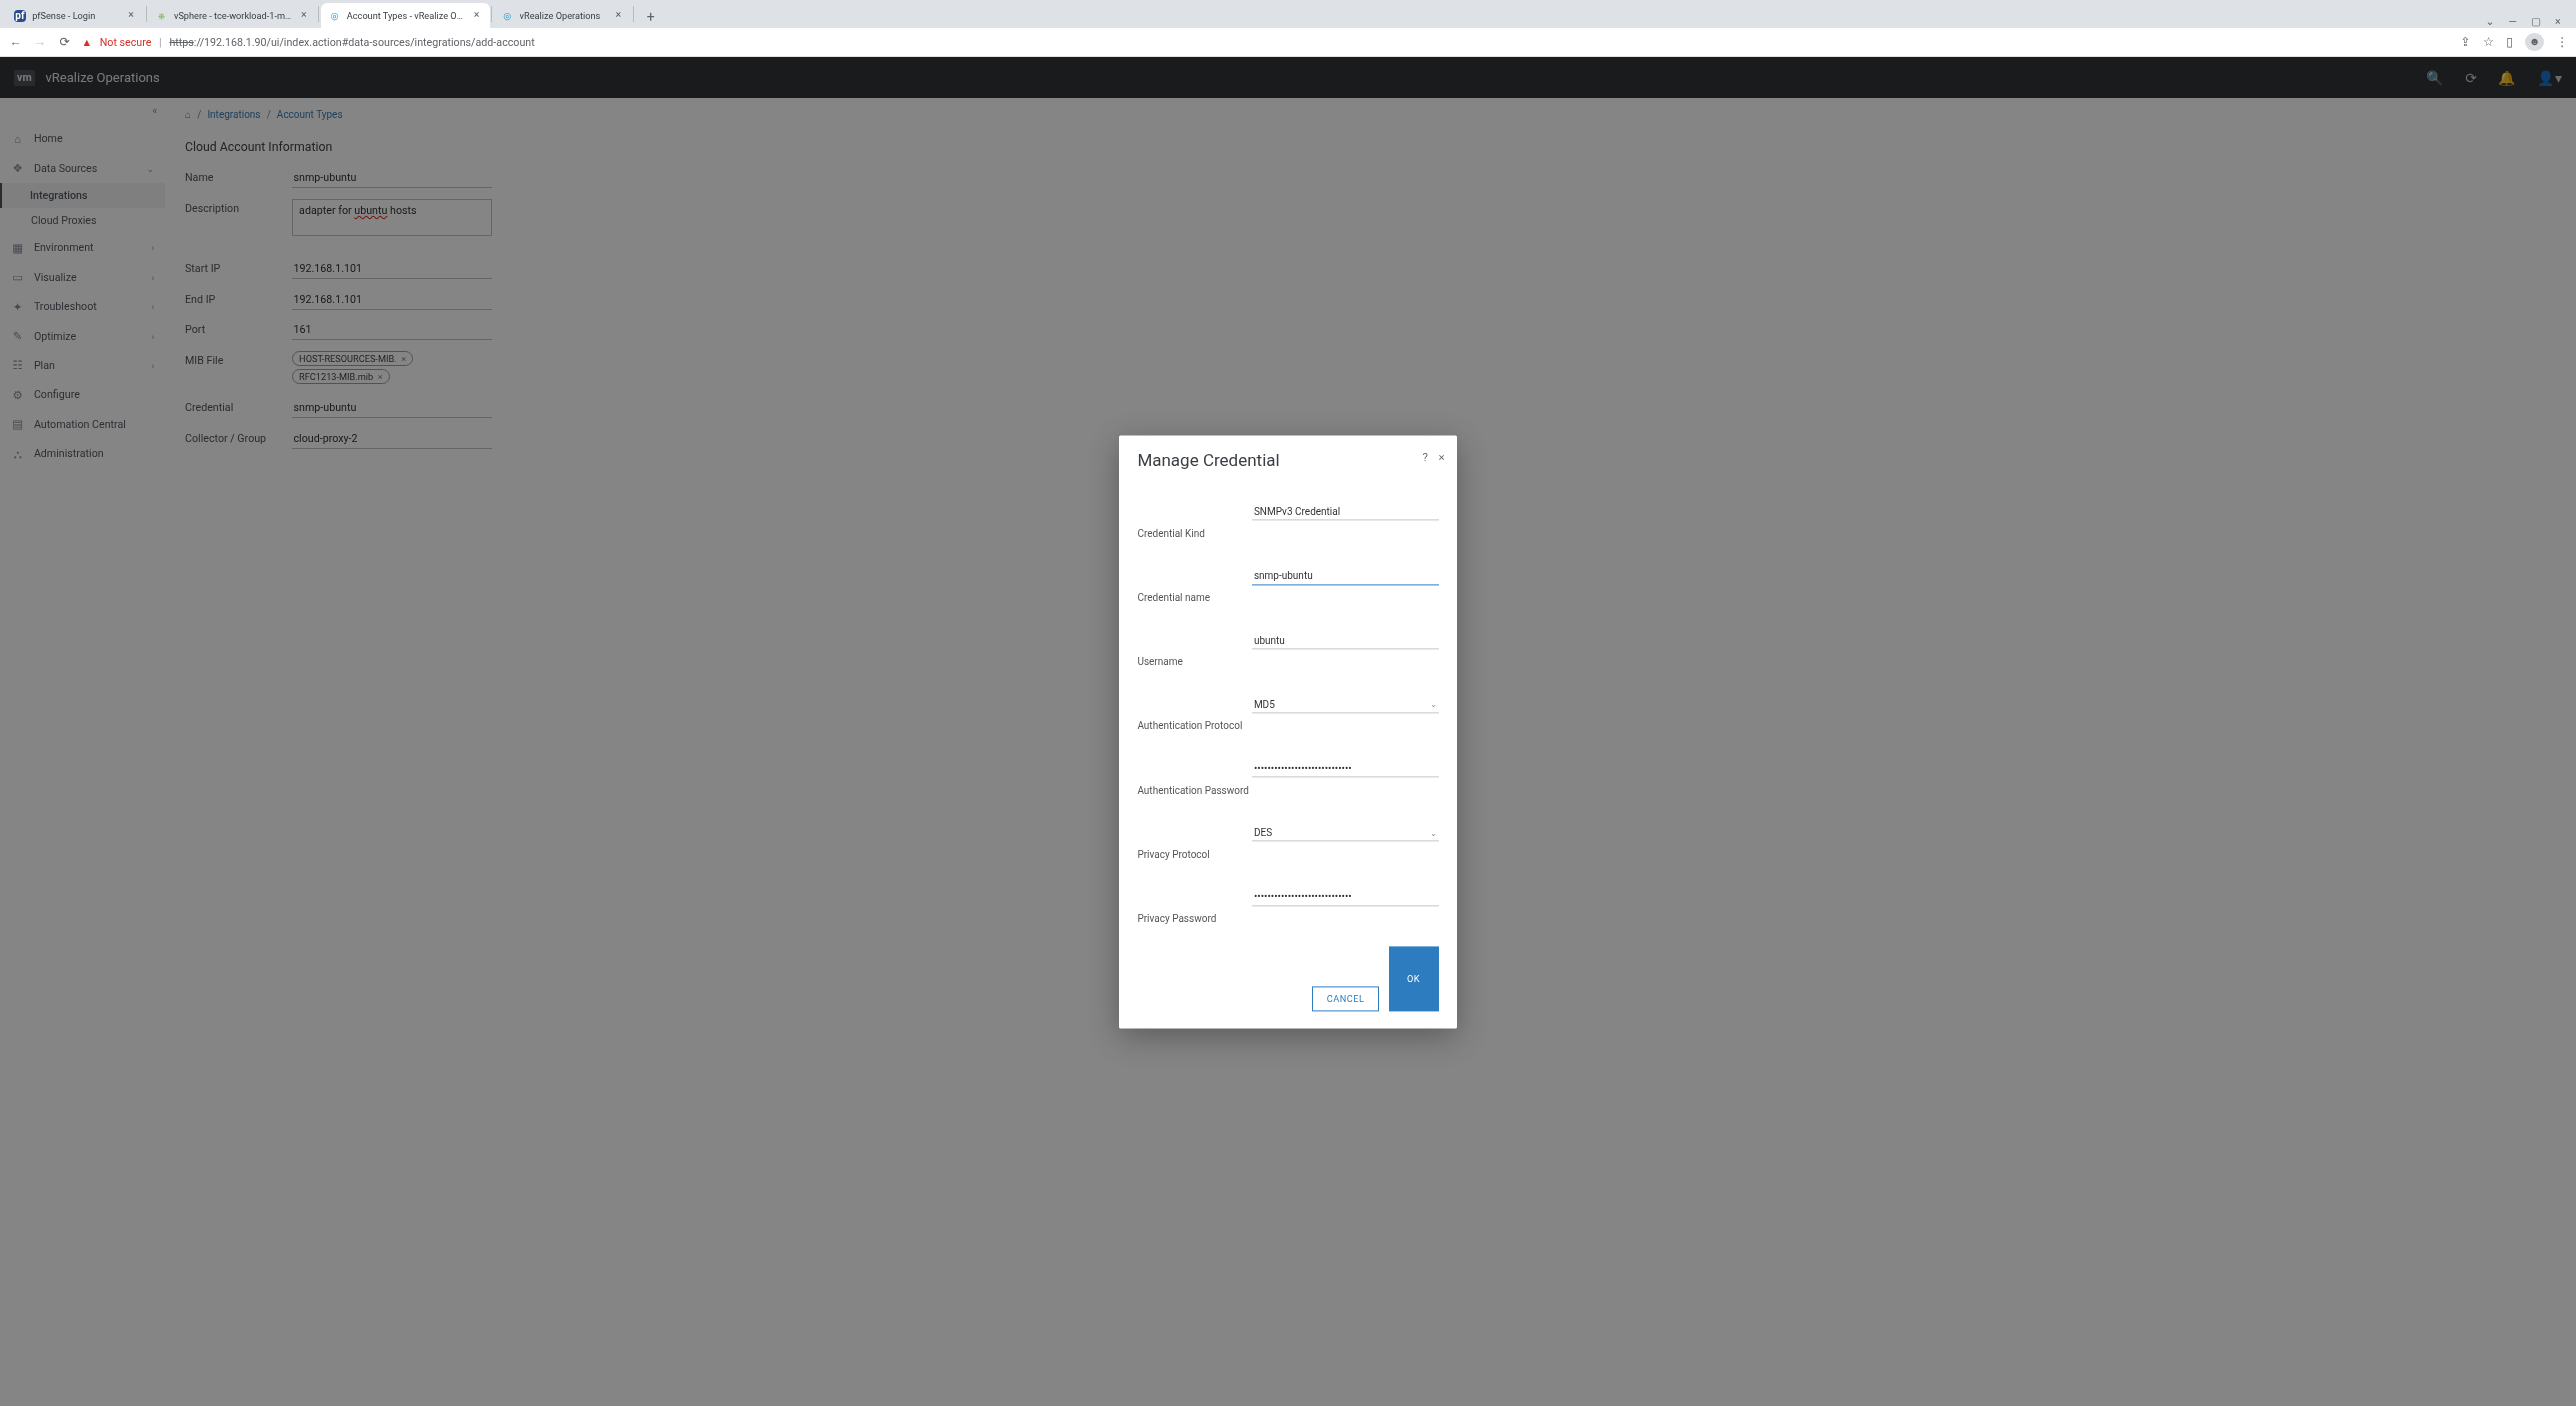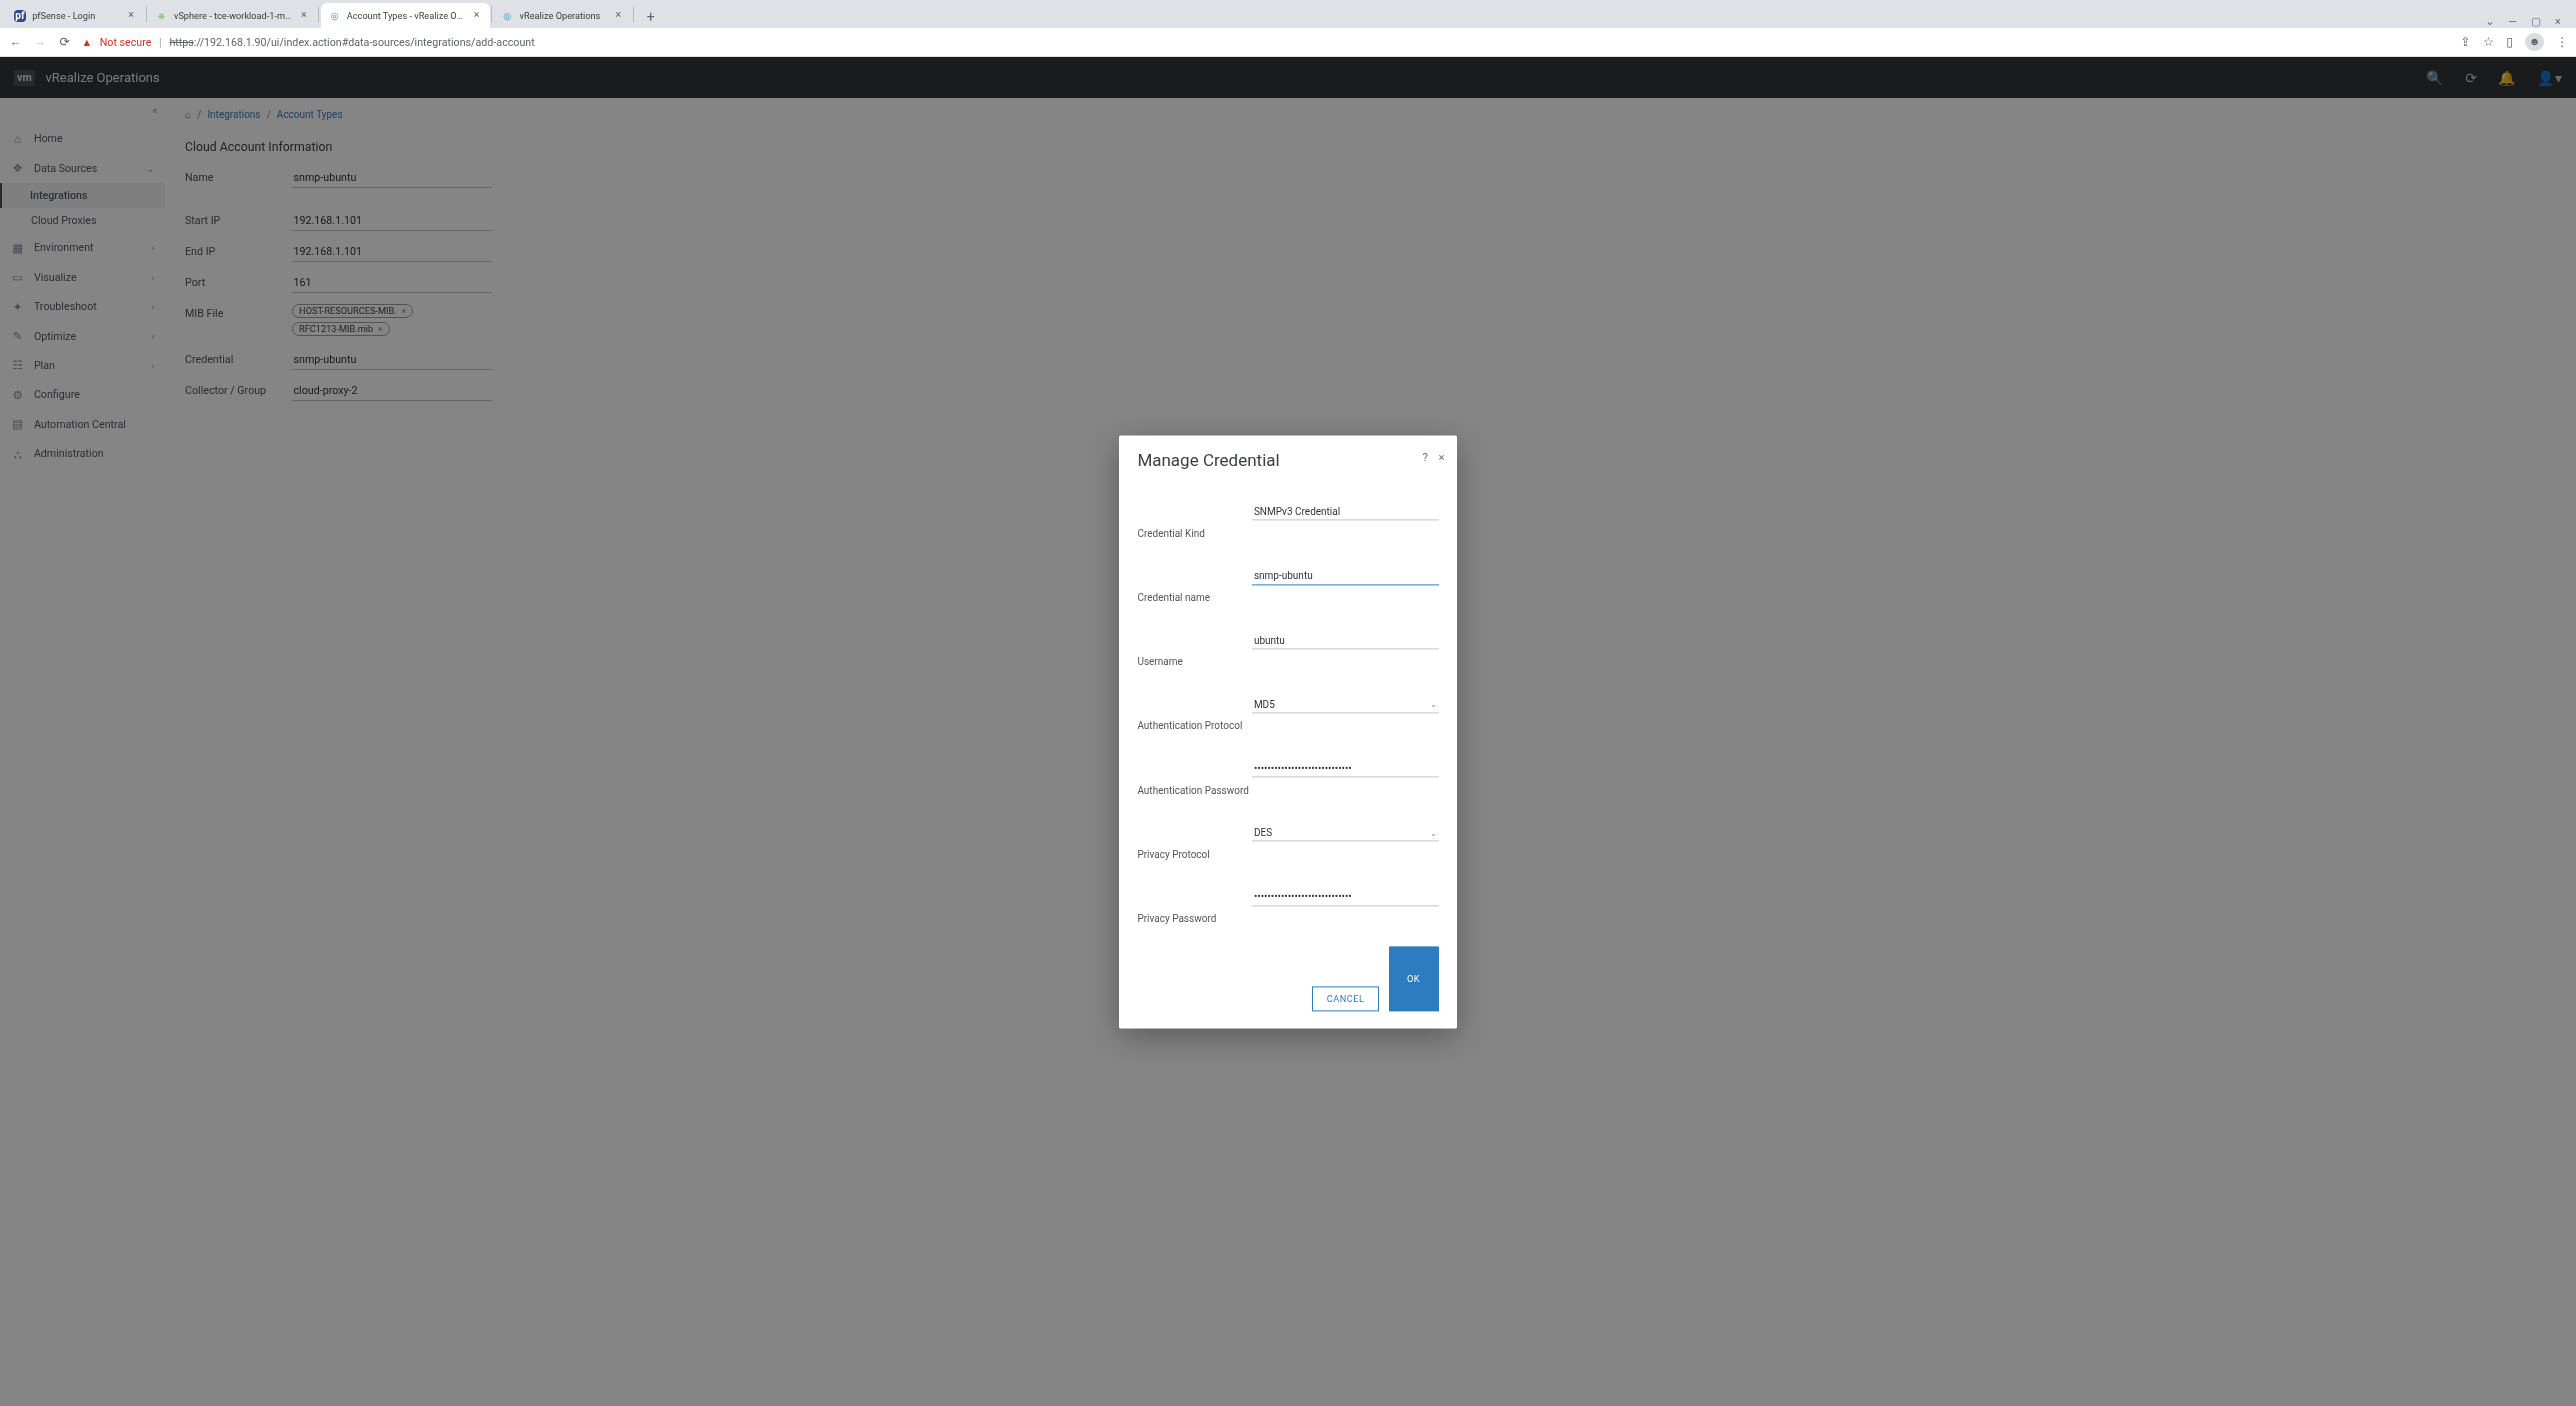--- a/index.html
+++ b/index.html
@@ -207,20 +207,26 @@
         <span>Integrations</span>
         <span class="sep">/</span>
         <span>Account Types</span>
       </div>
 
       <div class="section-h">Cloud Account Information</div>
       <div class="form-row">
         <label>Name</label>
         <div class="field"><input class="under-input" value="snmp-ubuntu" style=""></div>
       </div>
+      <div class="form-row">
+        <label>Description</label>
+        <div class="field">
+          <div class="desc-box"><span>adapter for </span><span class="squig">ubuntu</span><span> hosts</span></div>
+        </div>
+      </div>
 
       <div style="height:12.3px"></div>
       <div class="form-row">
         <label>Start IP</label>
         <div class="field"><input class="under-input" value="192.168.1.101" style=""></div>
       </div>
       <div class="form-row">
         <label>End IP</label>
         <div class="field"><input class="under-input" value="192.168.1.101" style=""></div>
       </div>

